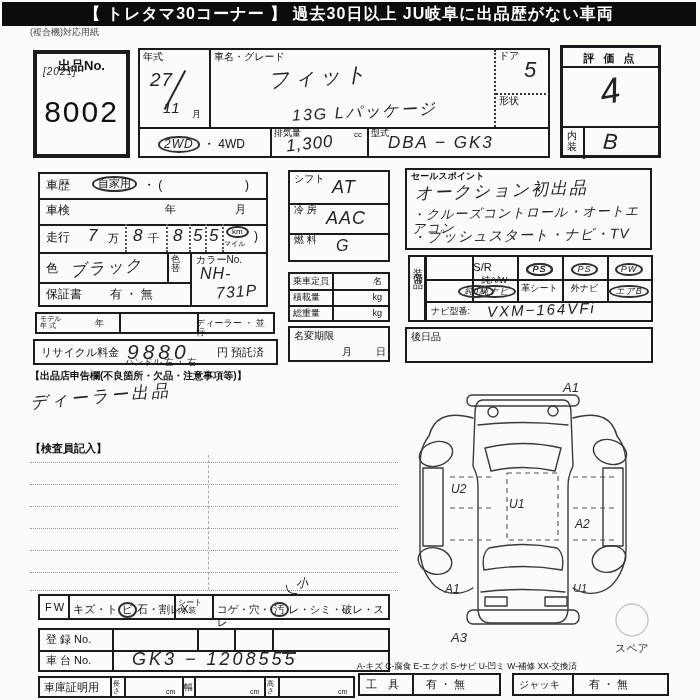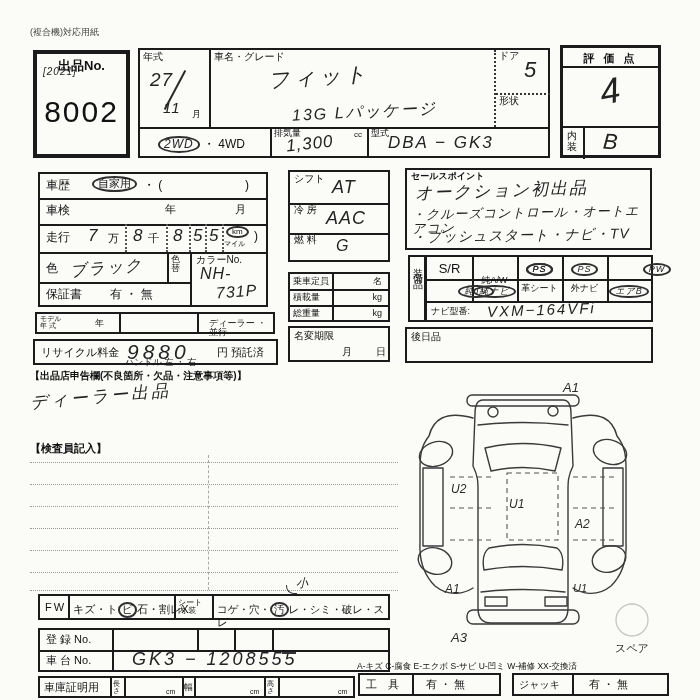--- a/index.html
+++ b/index.html
@@ -20,20 +20,23 @@
   .hdr{position:absolute;left:2px;top:2px;width:694px;height:24px;background:#0c0c0c;color:#fff;
        display:flex;align-items:center;justify-content:center;font-weight:bold;font-size:16px;letter-spacing:1px;}
   svg text{font-family:"Liberation Sans","DejaVu Sans",sans-serif;}
   .svghw{font-style:italic;fill:#2a2a2a;}
 </style>
 </head>
 <body>
 
 <div id="sheet">
 
+  <div class="hdr">
+    <span>【 トレタマ30コーナー 】 過去30日以上 JU岐阜に出品歴がない車両</span>
+  </div>
   <div class="lb" style="left:30px;top:28px;font-size:9px;color:#444;">(複合機)対応用紙</div>
 
   <div class="bx thick" style="left:33px;top:50px;width:97px;height:108px;">
     <div class="lb" style="left:0;top:5px;width:100%;text-align:center;font-size:13px;font-weight:bold;">出品No.</div>
     <div class="lb hw" style="left:6px;top:13px;font-size:10px;">[2021]</div>
     <div class="lb" style="left:0;top:42px;width:100%;text-align:center;font-size:30px;letter-spacing:2px;">8002</div>
   </div>
 
   <div class="bx" style="left:138px;top:48px;width:412px;height:110px;">
     <div class="vl" style="left:69px;top:0;height:77px;"></div>
@@ -116,21 +119,21 @@
     <div class="lb" style="left:70px;top:114px;font-size:12px;">有 ・ 無</div>
   </div>
 
   <div class="bx" style="left:35px;top:312px;width:240px;height:22px;">
     <div class="lb pl" style="left:3px;top:1px;font-size:7px;">モデル
 年 式</div>
     <div class="lb" style="left:58px;top:5px;font-size:9px;">年</div>
     <div class="vl" style="left:82px;top:0;height:18px;"></div>
     <div class="lb" style="left:88px;top:5px;font-size:9px;margin-top:39px;">ハンドル 左 ・ 右</div>
     <div class="vl" style="left:160px;top:0;height:18px;"></div>
-    <div class="lb" style="left:172px;top:5px;font-size:9px;">ディーラー ・ 並行</div>
+    <div class="lb" style="left:159px;top:5px;font-size:9px;">ディーラー ・ 並行</div>
   </div>
 
   <div class="bx" style="left:33px;top:339px;width:245px;height:26px;">
     <div class="lb" style="left:6px;top:6px;font-size:11px;">リサイクル料金</div>
     <div class="lb hw" style="left:92px;top:0px;font-size:21px;letter-spacing:4px;">9880</div>
     <div class="lb" style="left:182px;top:6px;font-size:11px;">円 預託済</div>
   </div>
 
   <div class="lb" style="left:30px;top:371px;font-size:10px;font-weight:bold;">【出品店申告欄(不良箇所・欠品・注意事項等)】</div>
   <div class="lb hw" style="left:30px;top:388px;font-size:17px;letter-spacing:3px;transform:rotate(-5deg);">ディーラー出品</div>
@@ -174,24 +177,24 @@
   <div class="bx" style="left:408px;top:255px;width:18px;height:67px;">
     <div class="lb" style="left:2px;top:3px;font-size:10px;writing-mode:vertical-rl;letter-spacing:6px;">装備品</div>
   </div>
   <div class="bx" style="left:425px;top:255px;width:228px;height:67px;">
     <div class="hl" style="left:0;top:22px;width:224px;"></div>
     <div class="hl" style="left:0;top:44px;width:224px;"></div>
     <div class="vl" style="left:45px;top:0;height:44px;"></div>
     <div class="vl" style="left:90px;top:0;height:44px;"></div>
     <div class="vl" style="left:135px;top:0;height:44px;"></div>
     <div class="vl" style="left:180px;top:0;height:44px;"></div>
-    <div class="lb" style="left:0;top:5px;width:45px;text-align:center;font-size:13px;">S/R</div>
+    <div class="lb" style="left:0;top:5px;width:45px;text-align:center;font-size:11px;padding-left:33px;">S/R</div>
     <div class="lb" style="left:45px;top:19px;width:45px;text-align:center;font-size:9px;">純A/W</div>
     <div class="lb" style="left:135px;top:2px;width:45px;text-align:center;"><span class="circ hw" style="font-size:9px;">PS</span></div>
-    <div class="lb" style="left:180px;top:2px;width:44px;text-align:center;margin-left:28px;"><span class="circ hw" style="font-size:9px;">PW</span></div>
+    <div class="lb" style="left:180px;top:2px;width:44px;text-align:center;"><span class="circ hw" style="font-size:9px;">PW</span></div>
     <div class="lb" style="left:90px;top:2px;width:45px;text-align:center;"><span class="circ hw" style="font-size:9px;" hidden="">PS</span></div>
     <div class="lb" style="left:90px;top:2px;width:45px;text-align:center;"><span class="circ hw" style="font-size:9px;">PS</span></div>
     <div class="lb" style="left:13px;top:24px;width:54px;text-align:right;"><span class="circ hw" style="font-size:9px;">純TV</span></div>
     <div class="lb" style="left:45px;top:24px;width:45px;text-align:center;"><span class="circ hw" style="font-size:9px;">純ナビ</span></div>
     <div class="lb" style="left:90px;top:27px;width:45px;text-align:center;font-size:9px;">革シート</div>
     <div class="lb" style="left:135px;top:27px;width:45px;text-align:center;font-size:9px;">外ナビ</div>
     <div class="lb" style="left:180px;top:24px;width:44px;text-align:center;"><span class="circ hw" style="font-size:9px;">エアB</span></div>
     <div class="lb" style="left:4px;top:50px;font-size:9px;">ナビ型番:</div>
     <div class="lb hw" style="left:60px;top:45px;font-size:15px;letter-spacing:2px;transform:rotate(-2deg);">VXM−164VFi</div>
   </div>

